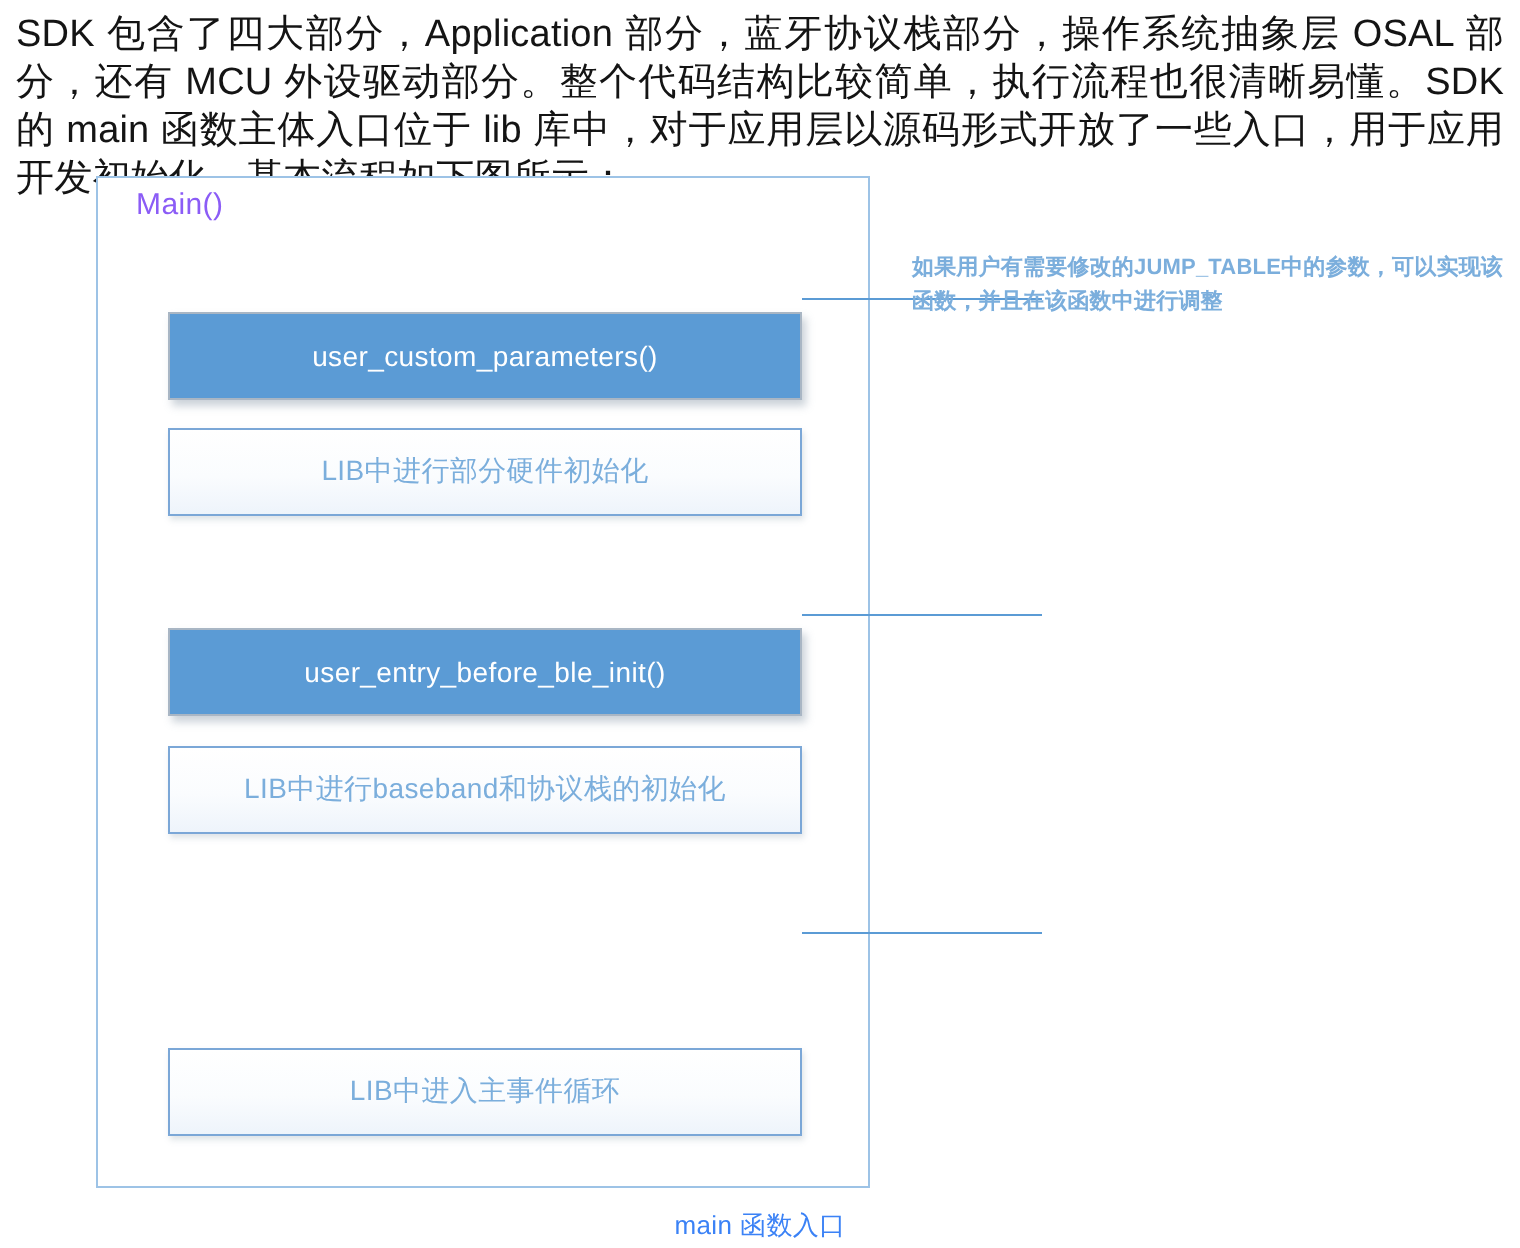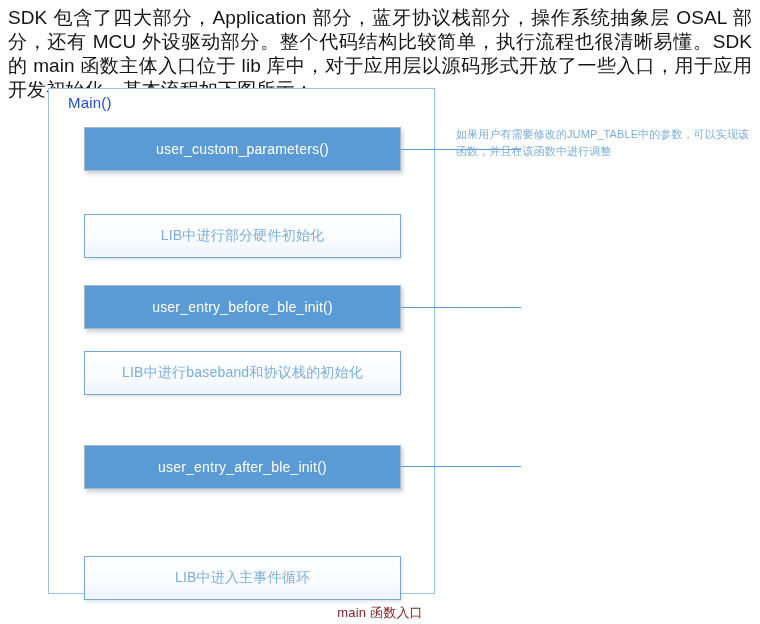--- a/index.html
+++ b/index.html
@@ -49,21 +49,21 @@
     border: 1.5px solid #9DC3E6;
     box-sizing: border-box;
     background: #ffffff;
   }
 
   .main-label {
     position: absolute;
     left: 68px;
     top: 8px;
     font-size: 15px;
-    color: #1d4ed8;
+    color: #8b5cf6;
     letter-spacing: 0.2px;
     white-space: nowrap;
   }
 
   
   .box {
     position: absolute;
     left: 84px;
     width: 317px;
     height: 44px;
@@ -74,36 +74,37 @@
     font-size: 14px;
     letter-spacing: 0.2px;
     white-space: nowrap;
   }
 
   .box.filled {
     background: #5B9BD5;
     border: 1px solid #a9b6c4;
     color: #ffffff;
     box-shadow: 2px 3px 4px rgba(140, 155, 170, 0.45);
+    margin-top: 29px;
   }
 
   .box.hollow {
     background: linear-gradient(180deg, #ffffff 0%, #fafcfe 55%, #eef4fb 100%);
     border: 1px solid #7BA7D7;
     color: #7BAEDC;
     box-shadow: 1px 2px 3px rgba(150, 165, 180, 0.30);
   }
 
   
   .box-r0 { top: 41px; }
   .box-r1 { top: 128px; }
   .box-r2 { top: 199px; }
-  .box-r3 { top: 265px; }
+  .box-r3 { top: 287px; }
   .box-r4 { top: 359px; }
-  .box-r5 { top: 438px; margin-top: 32px; }
+  .box-r5 { top: 438px; }
 
   
   .leader {
     position: absolute;
     left: 401px;
     width: 120px;
     height: 0;
     border-top: 1.5px solid #5B9BD5;
   }
   .leader-0 { top: 63px; }
@@ -113,33 +114,33 @@
   
   .callout {
     position: absolute;
     left: 456px;
     width: 300px;
     font-size: 11px;
     line-height: 17px;
     color: #7BAEDC;
     letter-spacing: 0.1px;
   }
-  .callout-0 { top: 40px; }
+  .callout-0 { top: 40px; font-weight: bold; }
   .callout-1 { top: 203px; }
   .callout-2 { top: 363px; }
 
   
   .caption {
     position: absolute;
     left: 0;
     top: 518px;
     width: 760px;
     text-align: center;
     font-size: 13px;
-    color: #7f1d1d;
+    color: #3b82f6;
     letter-spacing: 0.2px;
   }
 </style>
 </head>
 <body>
 
 <div class="intro">SDK 包含了四大部分，Application 部分，蓝牙协议栈部分，操作系统抽象层 OSAL 部分，还有 MCU 外设驱动部分。整个代码结构比较简单，执行流程也很清晰易懂。SDK 的 main 函数主体入口位于 lib 库中，对于应用层以源码形式开放了一些入口，用于应用开发初始化，基本流程如下图所示：</div>
 
 <div class="diagram">
 
@@ -148,21 +149,20 @@
   <div class="main-label">Main()</div>
 
   <div class="box filled box-r0">user_custom_parameters()</div>
 
   <div class="box hollow box-r1">LIB中进行部分硬件初始化</div>
 
   <div class="box filled box-r2">user_entry_before_ble_init()</div>
 
   <div class="box hollow box-r3">LIB中进行baseband和协议栈的初始化</div>
 
-  <div class="box filled box-r4">user_entry_after_ble_init()</div>
 
   <div class="box hollow box-r5">LIB中进入主事件循环</div>
 
   <div class="leader leader-0"></div>
   <div class="leader leader-1"></div>
   <div class="leader leader-2"></div>
 
   <div class="callout callout-0">如果用户有需要修改的JUMP_TABLE中的参数，可以实现该函数，并且在该函数中进行调整</div>
 
 

